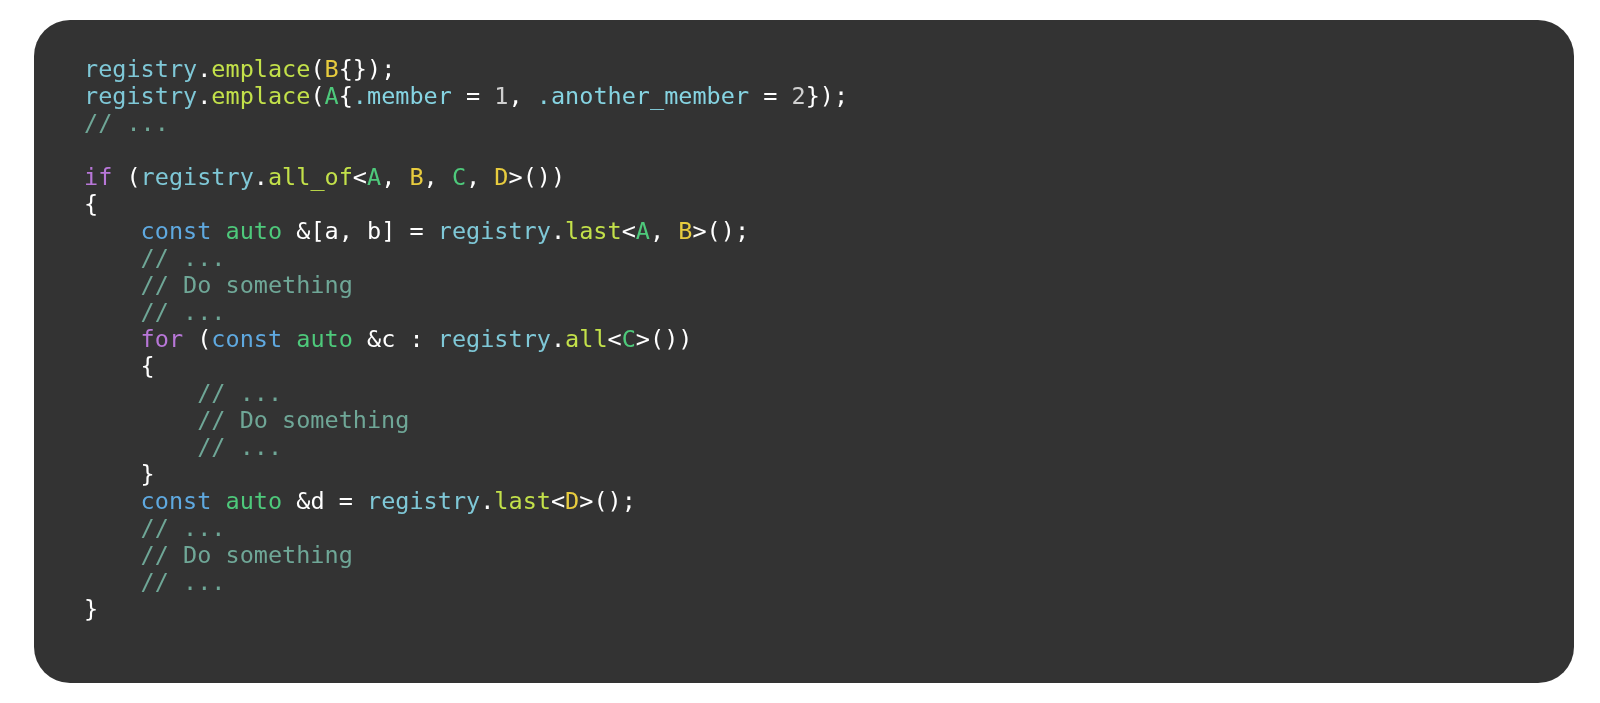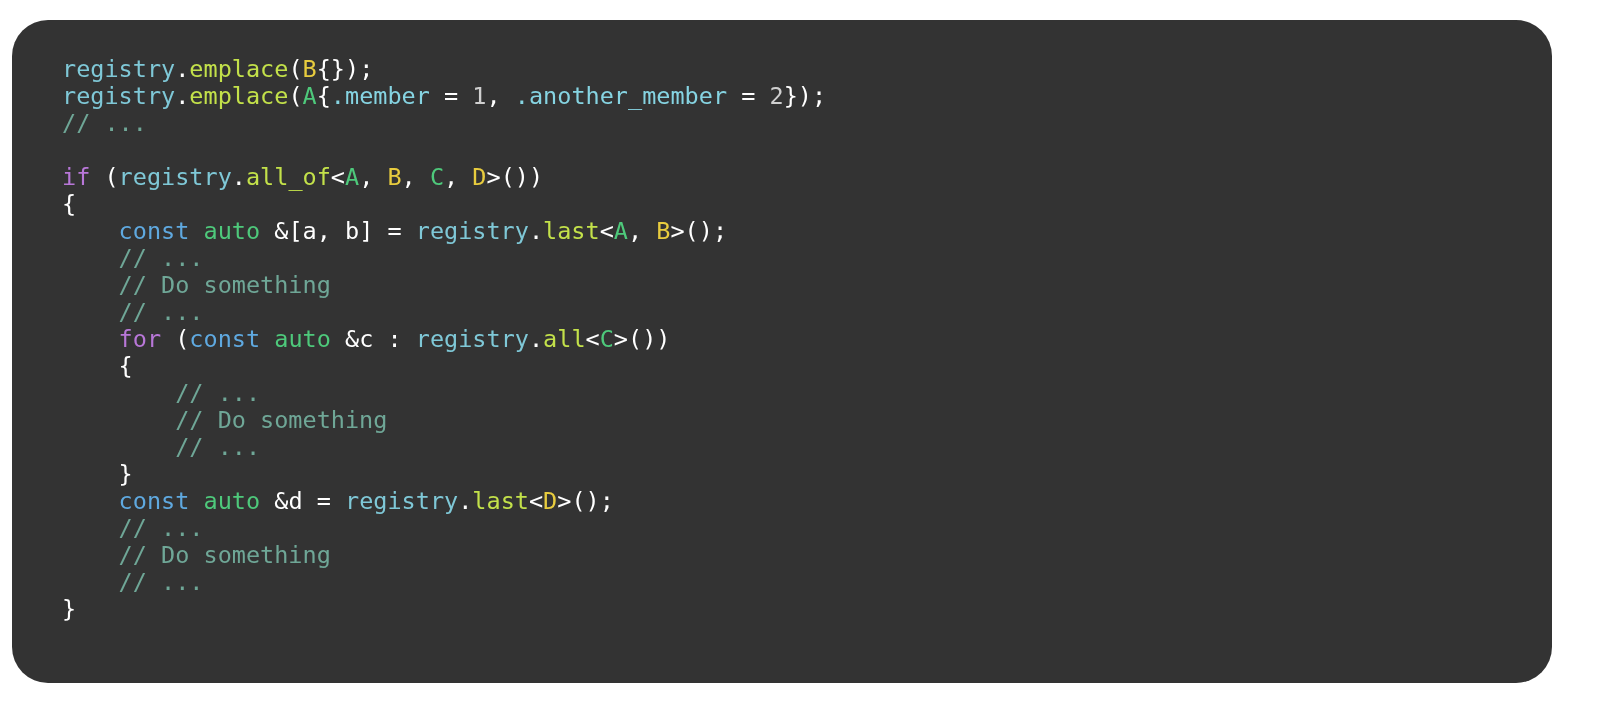--- a/index.html
+++ b/index.html
@@ -5,21 +5,21 @@
   html, body {
     margin: 0;
     padding: 0;
     background: #ffffff;
     width: 1600px;
     height: 703px;
     overflow: hidden;
   }
   .code-block {
     box-sizing: border-box;
-    margin: 20px 12px;
+    margin: 20px 34px;
     width: 1540px;
     height: 663px;
     background: #333333;
     border-radius: 36px;
     padding: 36px 50px;
     font-family: "DejaVu Sans Mono", "Menlo", "Consolas", monospace;
     font-size: 23.5px;
     line-height: 1.15;
     color: #ffffff;
     white-space: pre;

